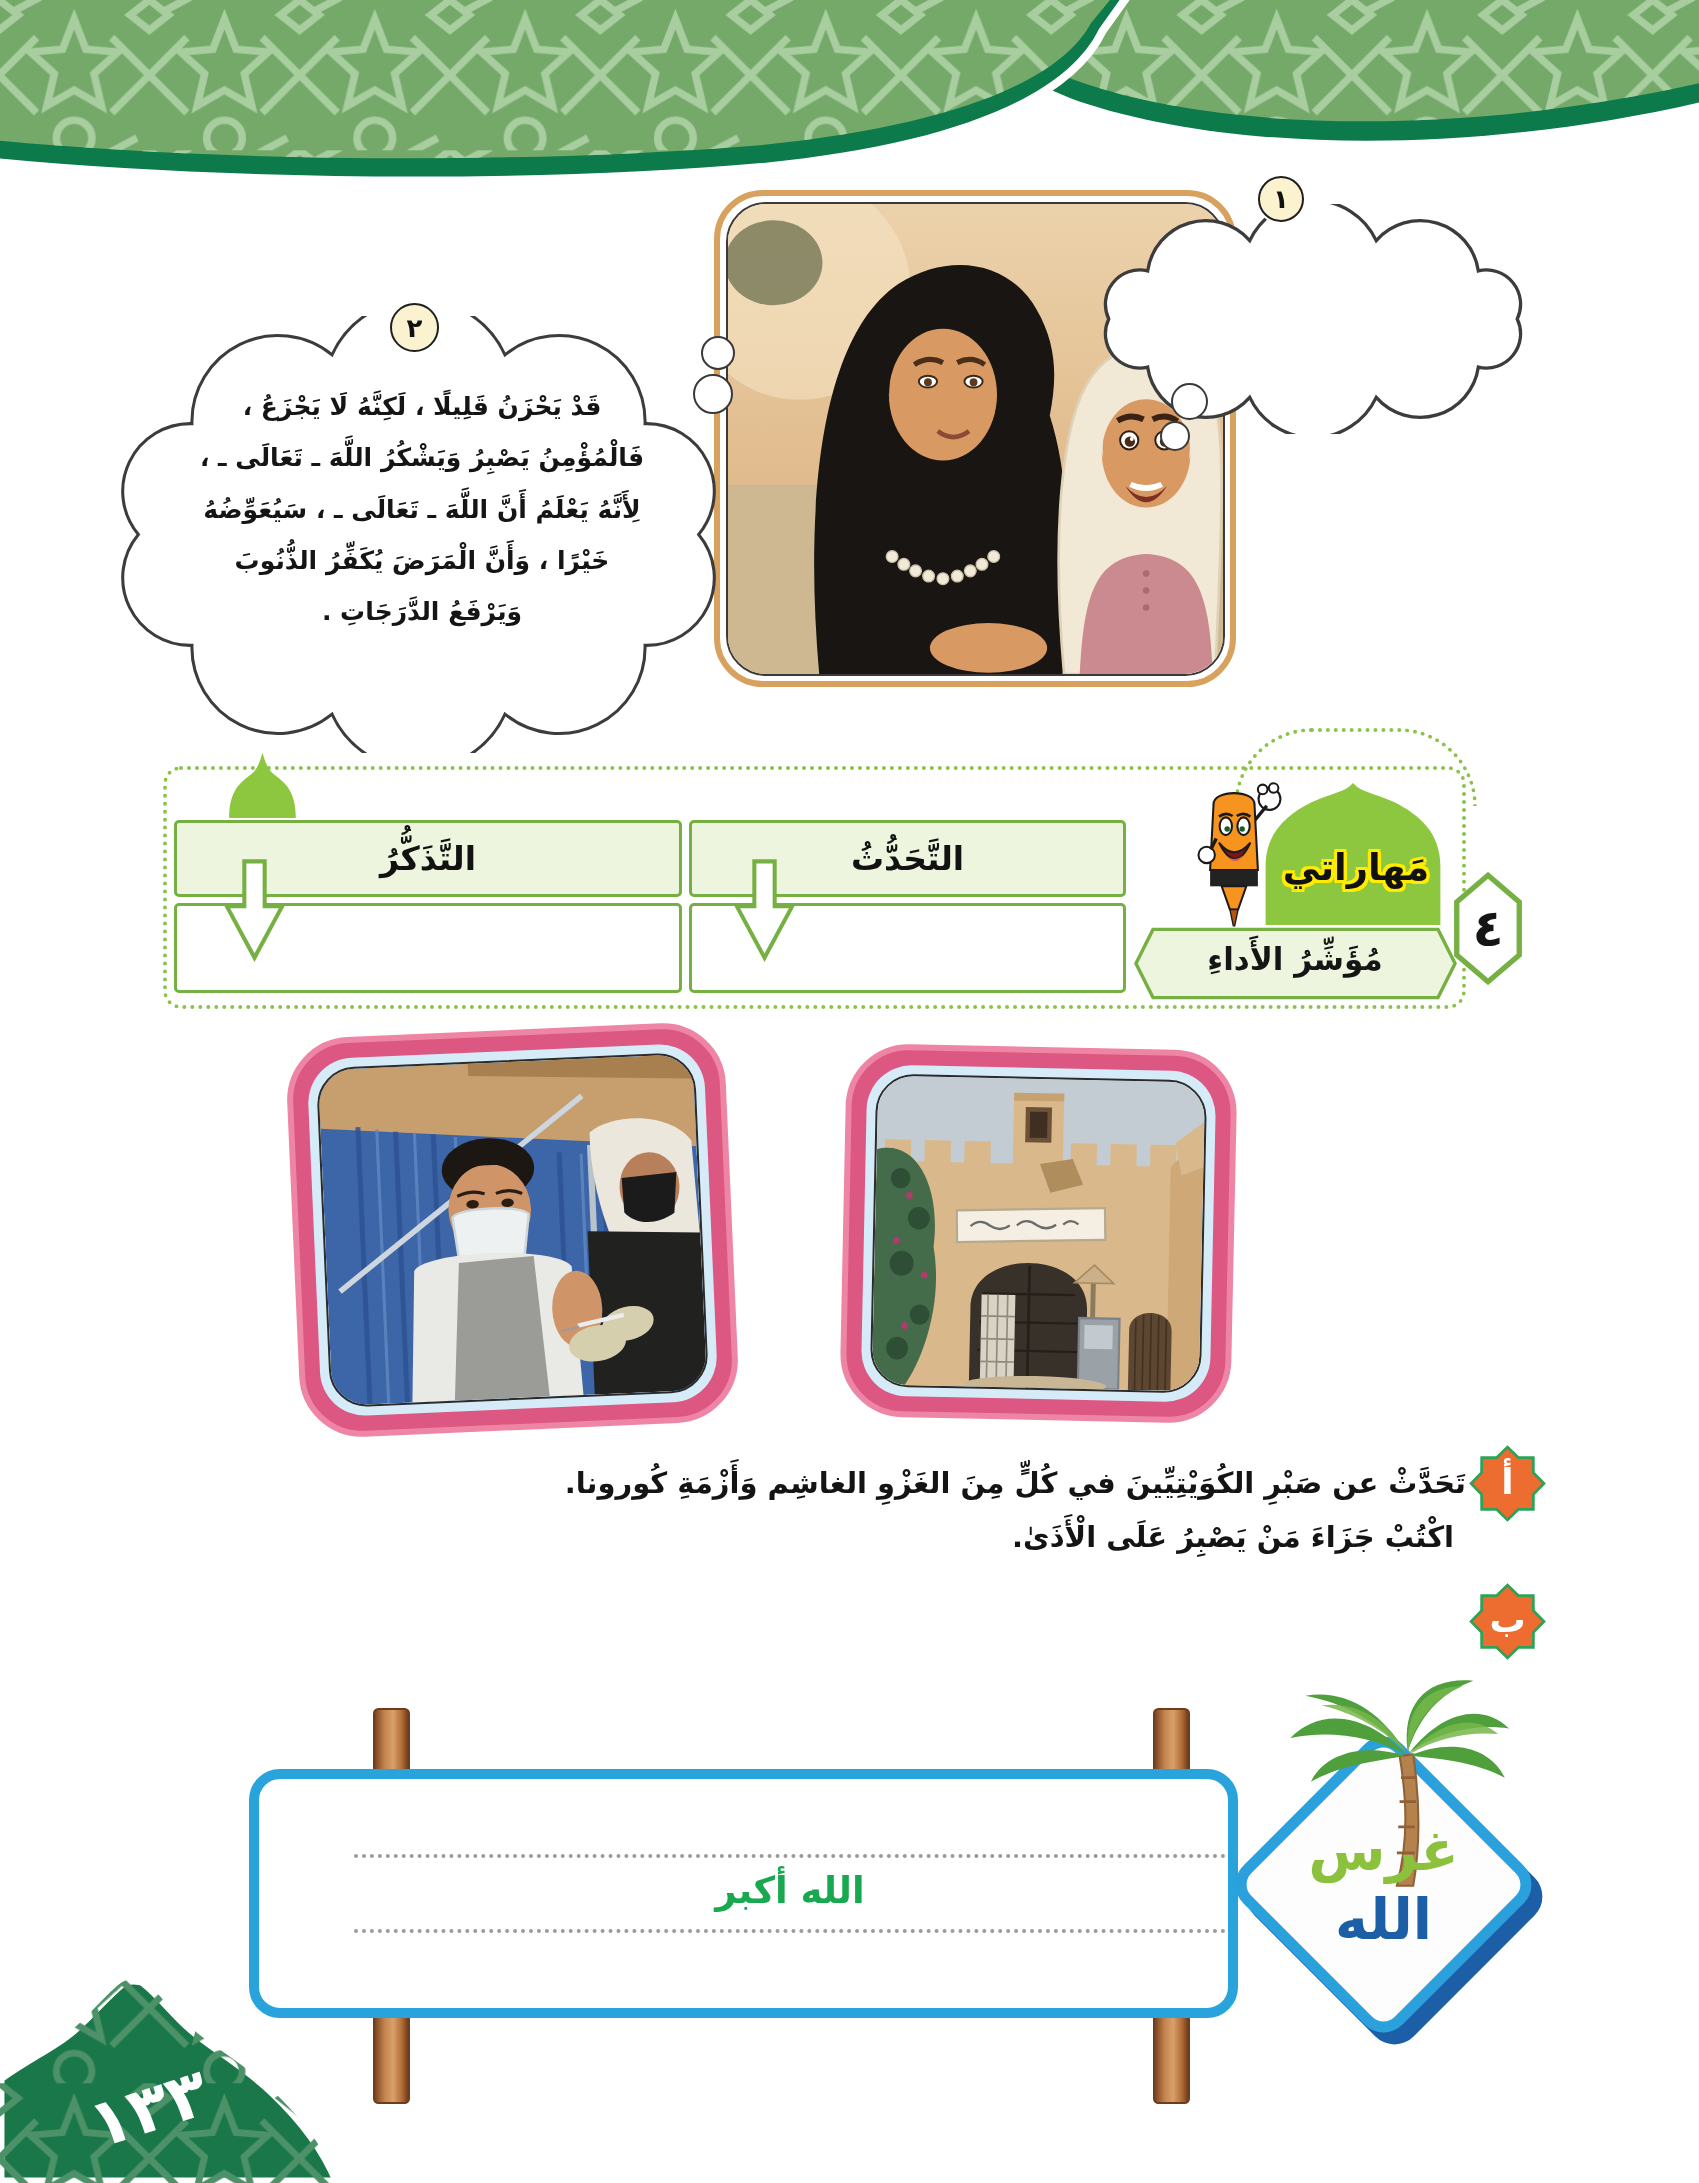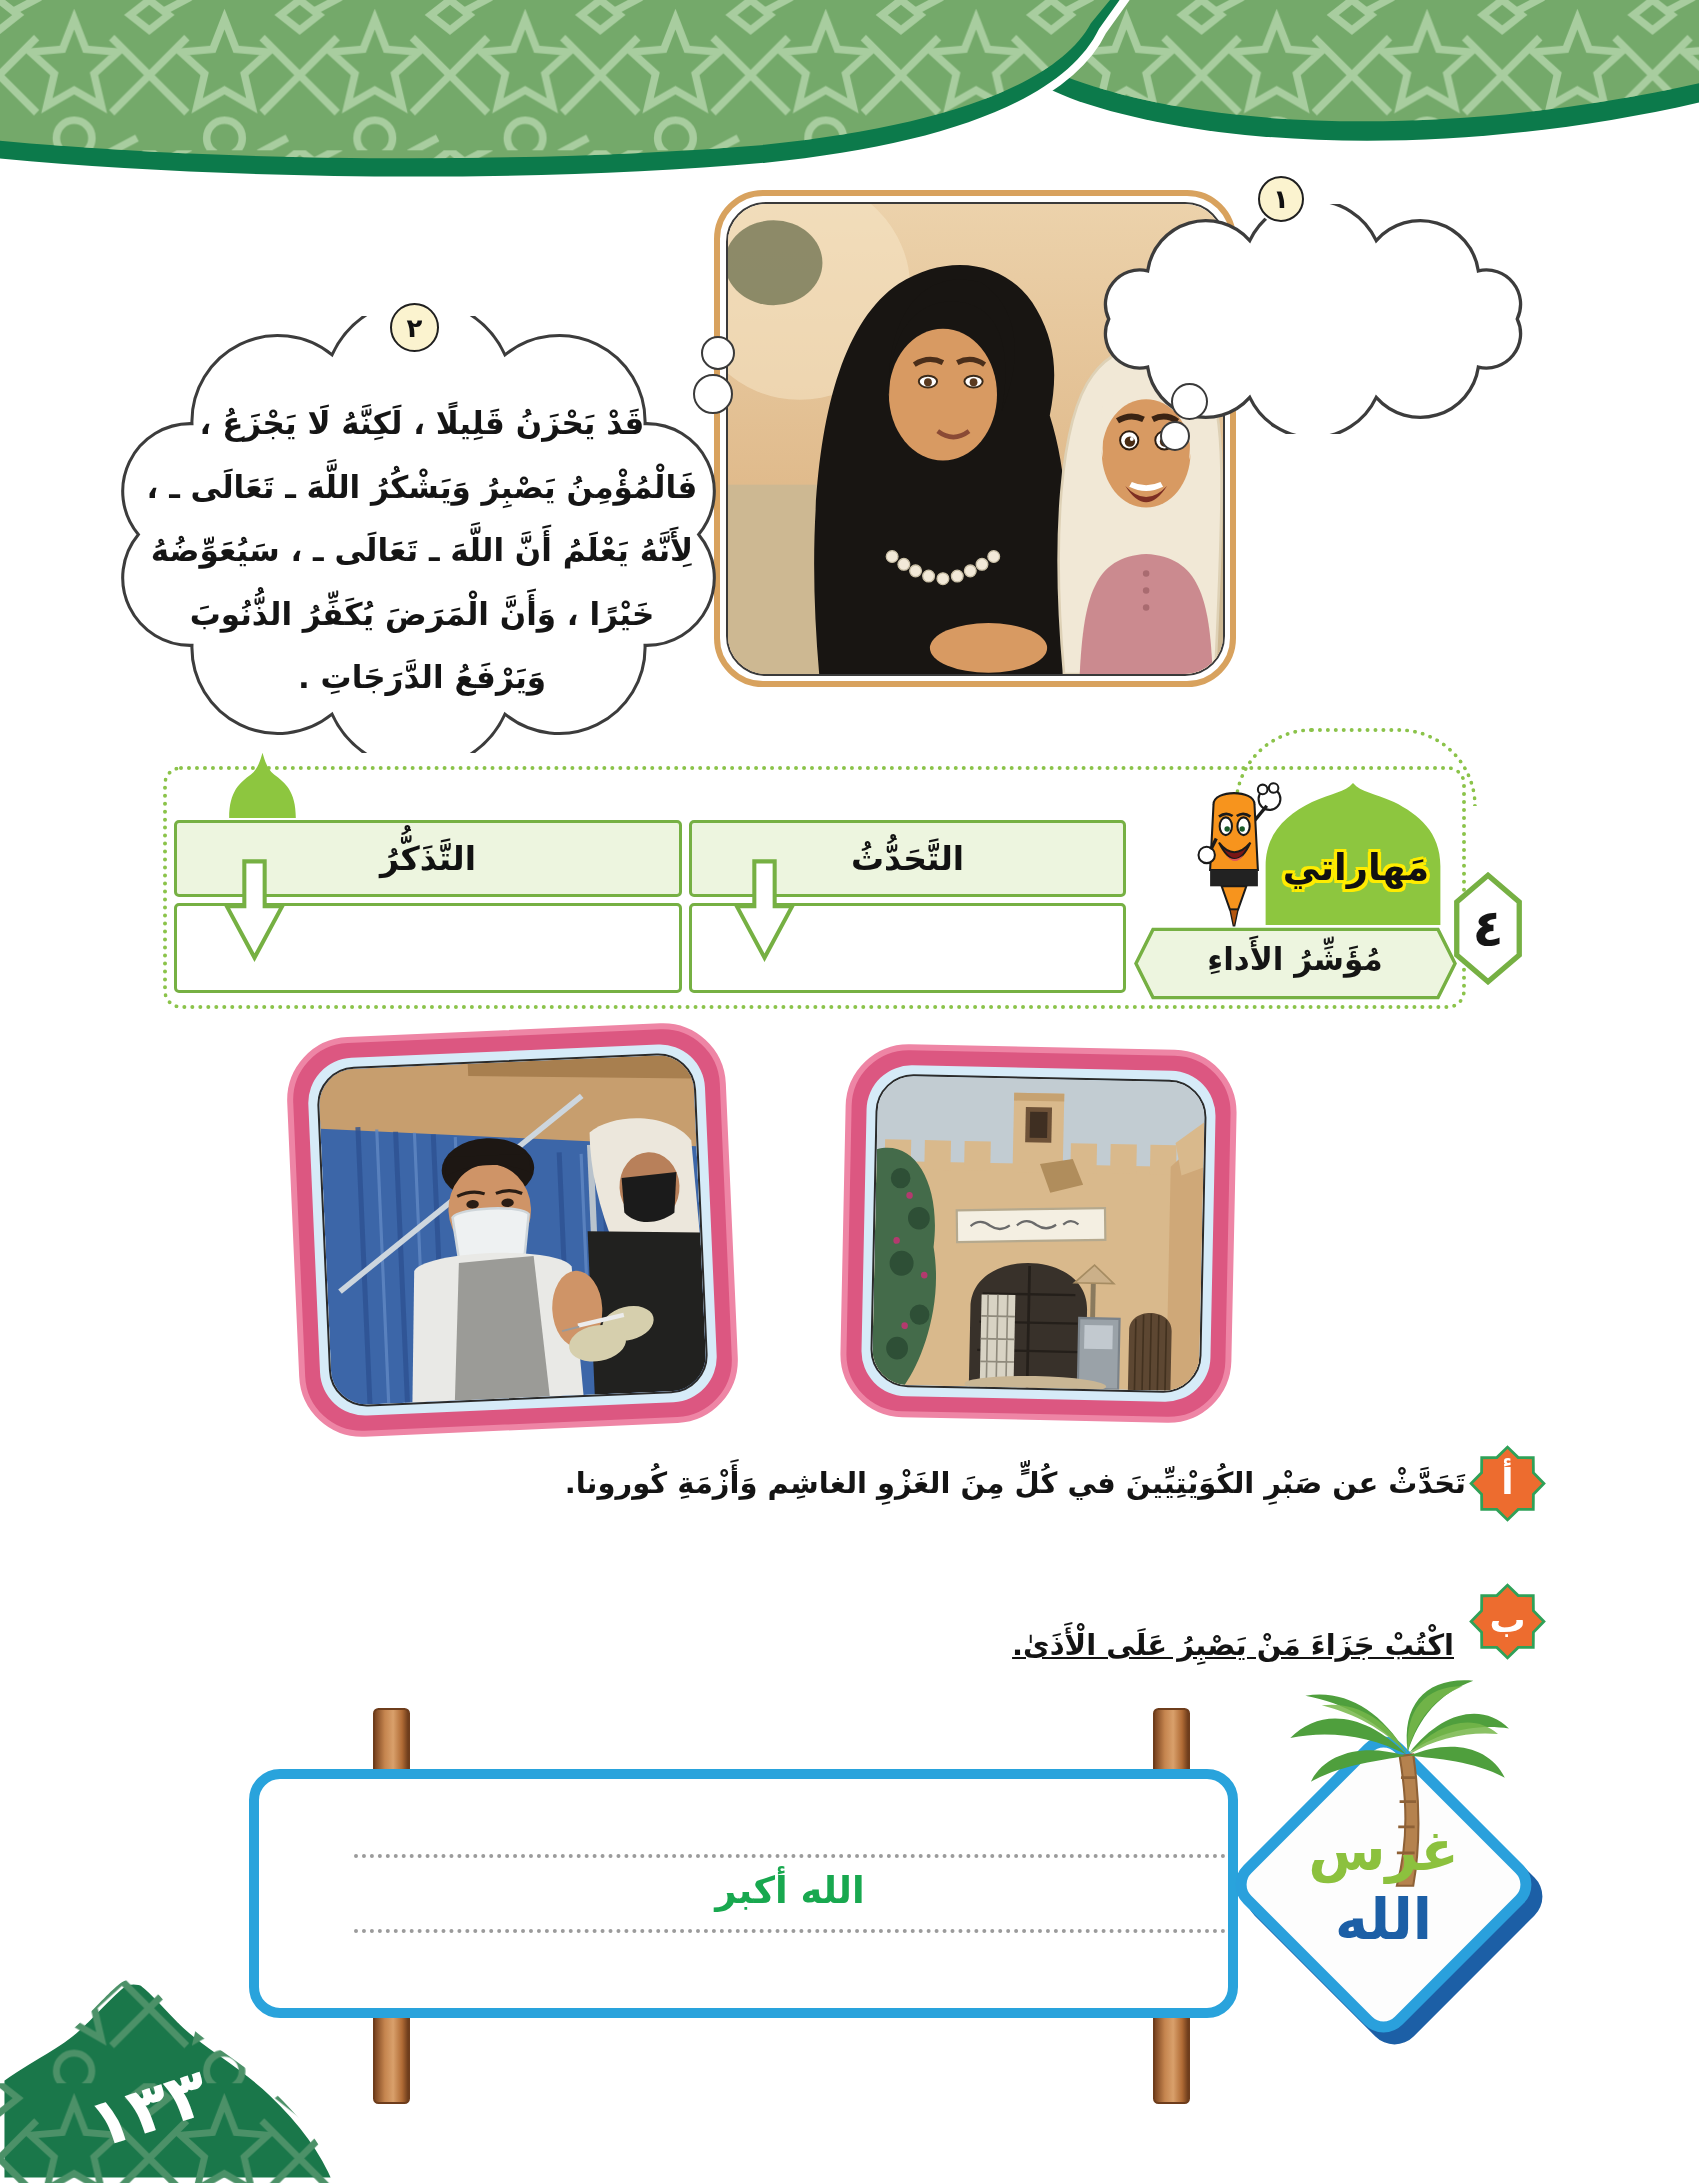--- a/index.html
+++ b/index.html
@@ -140,21 +140,21 @@
   <div class="abs numcirc" style="left:1259px;top:176px;width:42px;height:42px;">
     <span>١</span>
   </div>
 
   <svg class="abs" style="left:115px;top:316px" width="609" height="437" viewBox="0 0 1000 690">
     <path d="M960,345 A111 111 0 0 1 872,527 A141 141 0 0 1 642,640 A156 156 0 0 1 358,640 A141 141 0 0 1 128,527 A111 111 0 0 1 40,345 A111 111 0 0 1 128,163 A141 141 0 0 1 358,50 A156 156 0 0 1 642,50 A141 141 0 0 1 872,163 A111 111 0 0 1 960,345 Z" fill="#ffffff" stroke="#3c3c3c" stroke-width="5"></path>
   </svg>
   <div class="abs numcirc" style="left:391px;top:303px;width:45px;height:45px;">
     <span>٢</span>
   </div>
-  <div class="abs ar pre" style="left:143px;top:392px;width:560px;font-size:31px;line-height:2.05;">قَدْ يَحْزَنُ قَلِيلًا ، لَكِنَّهُ لَا يَجْزَعُ ،
+  <div class="abs ar pre" style="left:143px;top:381px;width:560px;font-size:25px;line-height:2.05;">قَدْ يَحْزَنُ قَلِيلًا ، لَكِنَّهُ لَا يَجْزَعُ ،
 فَالْمُؤْمِنُ يَصْبِرُ وَيَشْكُرُ اللَّهَ ـ تَعَالَى ـ ،
 لِأَنَّهُ يَعْلَمُ أَنَّ اللَّهَ ـ تَعَالَى ـ ، سَيُعَوِّضُهُ
 خَيْرًا ، وَأَنَّ الْمَرَضَ يُكَفِّرُ الذُّنُوبَ
 وَيَرْفَعُ الدَّرَجَاتِ .</div>
 
   <div class="abs thought" style="left:702px;top:336px;width:30px;height:30px;"></div>
   <div class="abs thought" style="left:694px;top:374px;width:36px;height:36px;"></div>
   <div class="abs thought" style="left:1172px;top:383px;width:33px;height:33px;"></div>
   <div class="abs thought" style="left:1161px;top:421px;width:26px;height:26px;"></div>
 
@@ -323,21 +323,21 @@
   <svg class="abs" style="left:1470px;top:1445px" width="77" height="77" viewBox="0 0 110 110">
     <polygon points="107,55 92,39.7 91.8,18.2 70.3,18 55,3 39.7,18 18.2,18.2 18,39.7 3,55 18,70.3 18.2,91.8 39.7,92 55,107 70.3,92 91.8,91.8 92,70.3" fill="#ed6c2f" stroke="#2fa158" stroke-width="4"></polygon>
   </svg>
   <div class="abs star-letter" style="left:1470px;top:1461px;width:77px;text-align:center;">أ</div>
   <div class="abs task-text" style="left:422px;top:1466px;width:1045px;">تَحَدَّثْ عن صَبْرِ الكُوَيْتِيِّينَ في كُلٍّ مِنَ الغَزْوِ الغاشِم وَأَزْمَةِ كُورونا.</div>
 
   <svg class="abs" style="left:1470px;top:1583px" width="77" height="77" viewBox="0 0 110 110">
     <polygon points="107,55 92,39.7 91.8,18.2 70.3,18 55,3 39.7,18 18.2,18.2 18,39.7 3,55 18,70.3 18.2,91.8 39.7,92 55,107 70.3,92 91.8,91.8 92,70.3" fill="#ed6c2f" stroke="#2fa158" stroke-width="4"></polygon>
   </svg>
   <div class="abs star-letter" style="left:1470px;top:1599px;width:77px;text-align:center;">ب</div>
-  <div class="abs task-text" style="left:410px;top:1628px;width:1045px;text-decoration:underline;">اكْتُبْ جَزَاءَ مَنْ يَصْبِرُ عَلَى الْأَذَىٰ.</div>
+  <div class="abs task-text" style="left:410px;top:1520px;width:1045px;">اكْتُبْ جَزَاءَ مَنْ يَصْبِرُ عَلَى الْأَذَىٰ.</div>
 
   <div class="abs post" style="left:374px;top:1708px;width:37px;height:71px;"></div>
   <div class="abs post" style="left:1154px;top:1708px;width:37px;height:71px;"></div>
   <div class="abs post" style="left:374px;top:2002px;width:37px;height:102px;"></div>
   <div class="abs post" style="left:1154px;top:2002px;width:37px;height:102px;"></div>
 
   <div class="abs board" style="left:250px;top:1769px;width:989px;height:249px;"></div>
   <div class="abs writeline" style="left:355px;top:1854px;width:872px;height:0;"></div>
   <div class="abs writeline" style="left:355px;top:1929px;width:872px;height:0;"></div>
   <div class="abs ar takbir" style="left:355px;top:1869px;width:872px;">الله أكبر</div>

